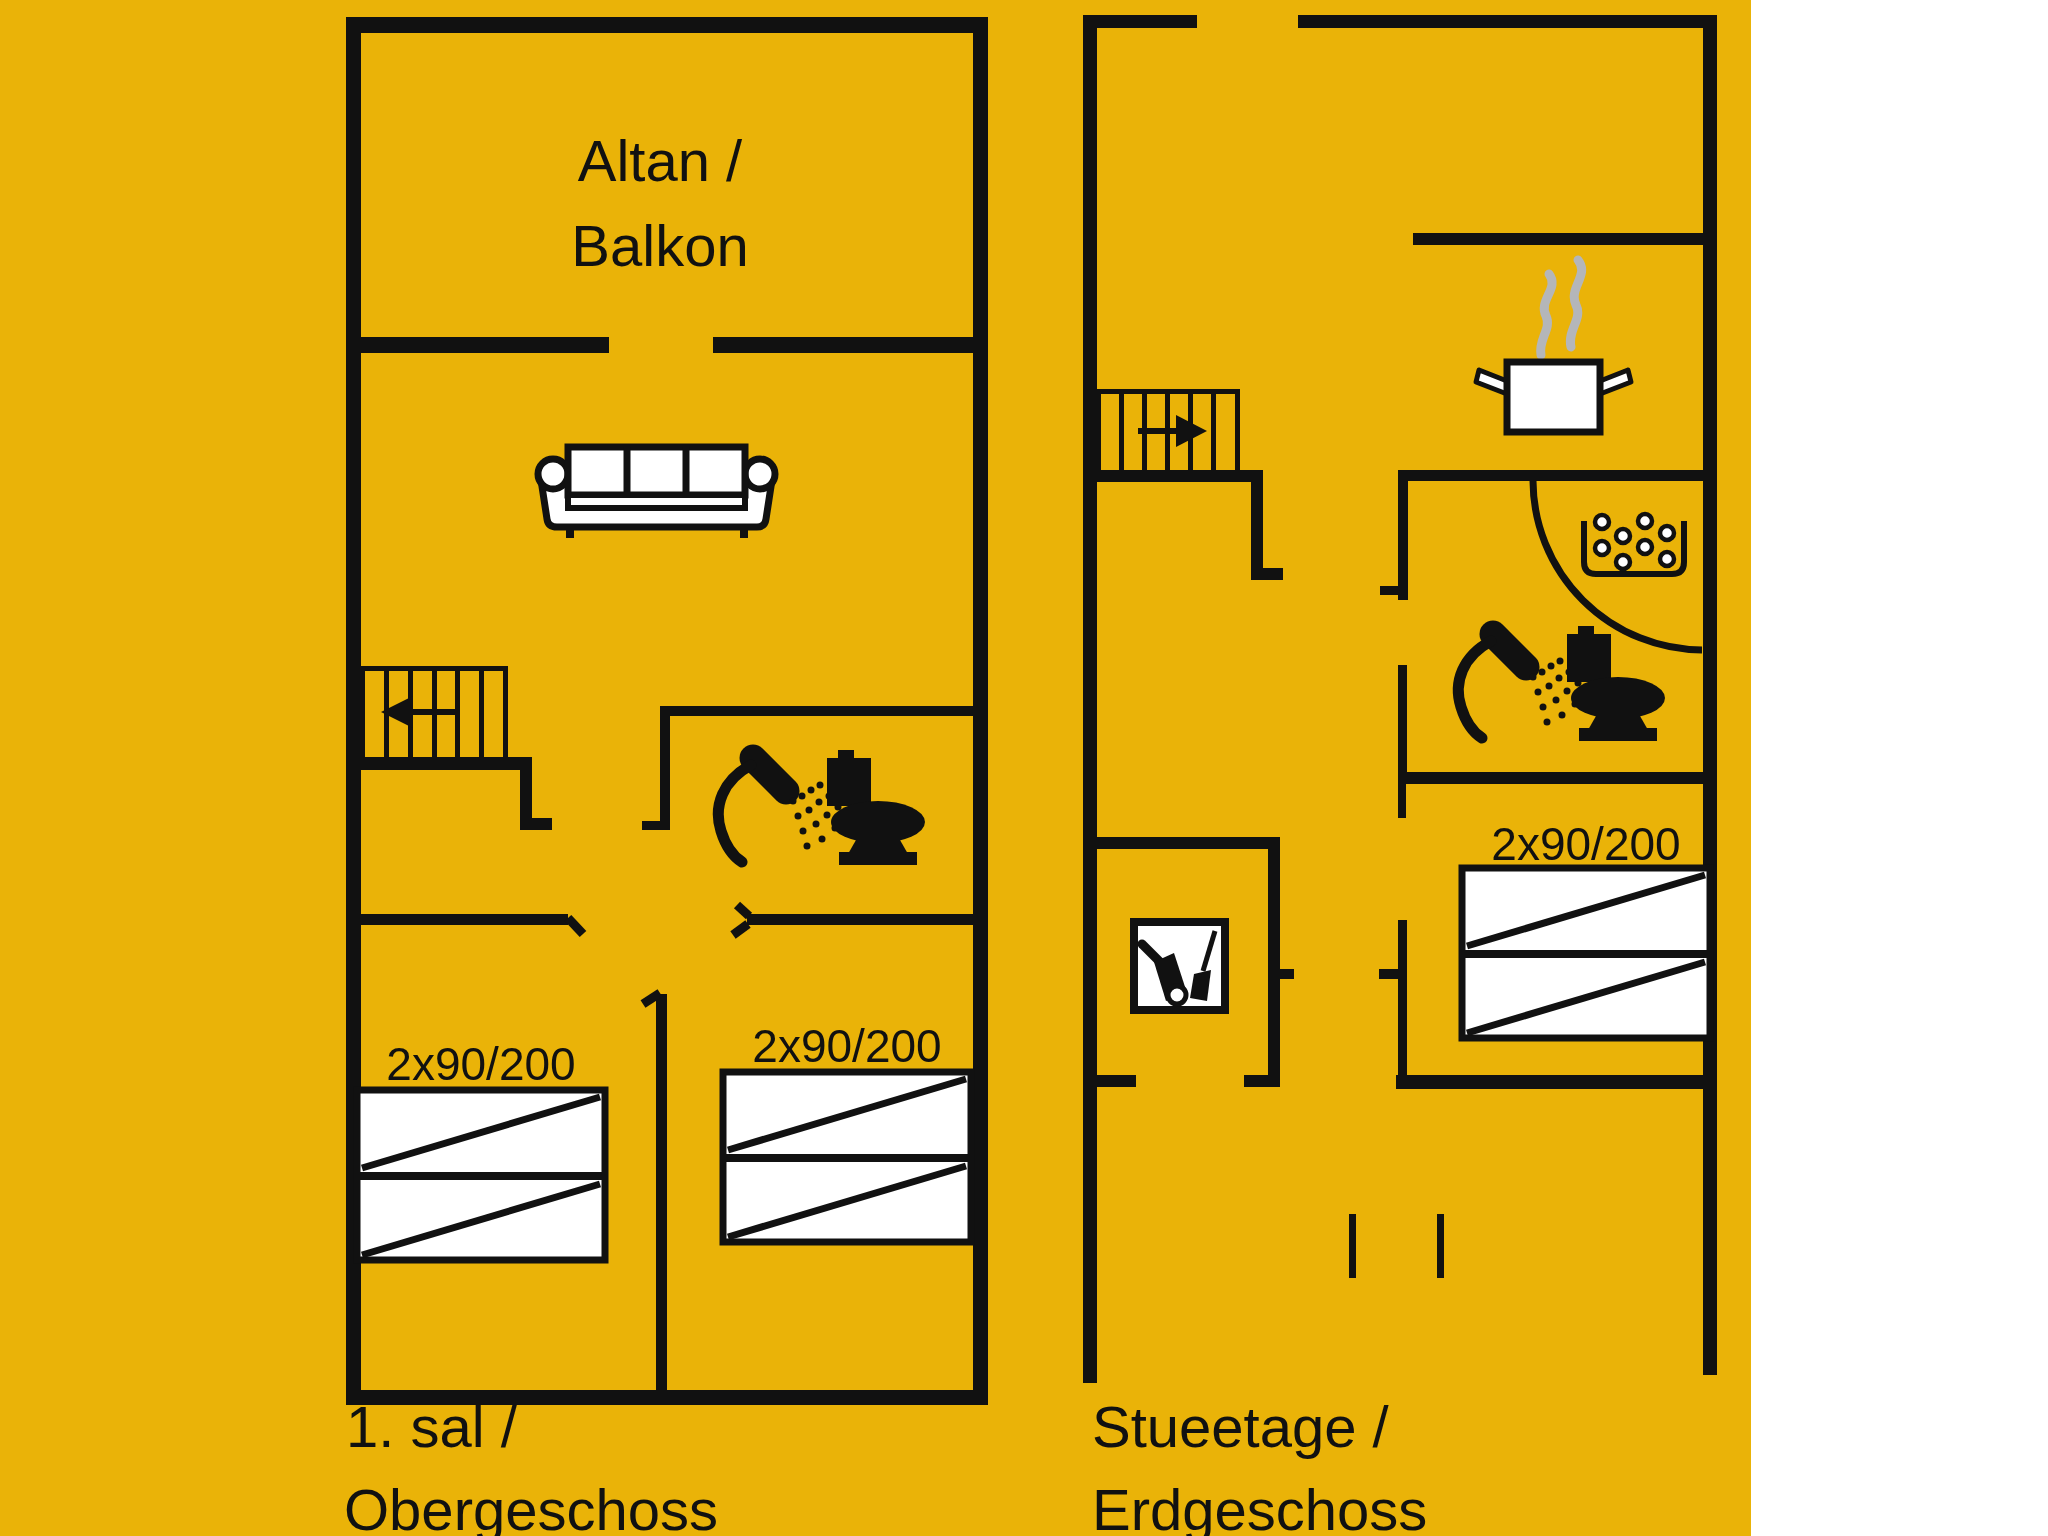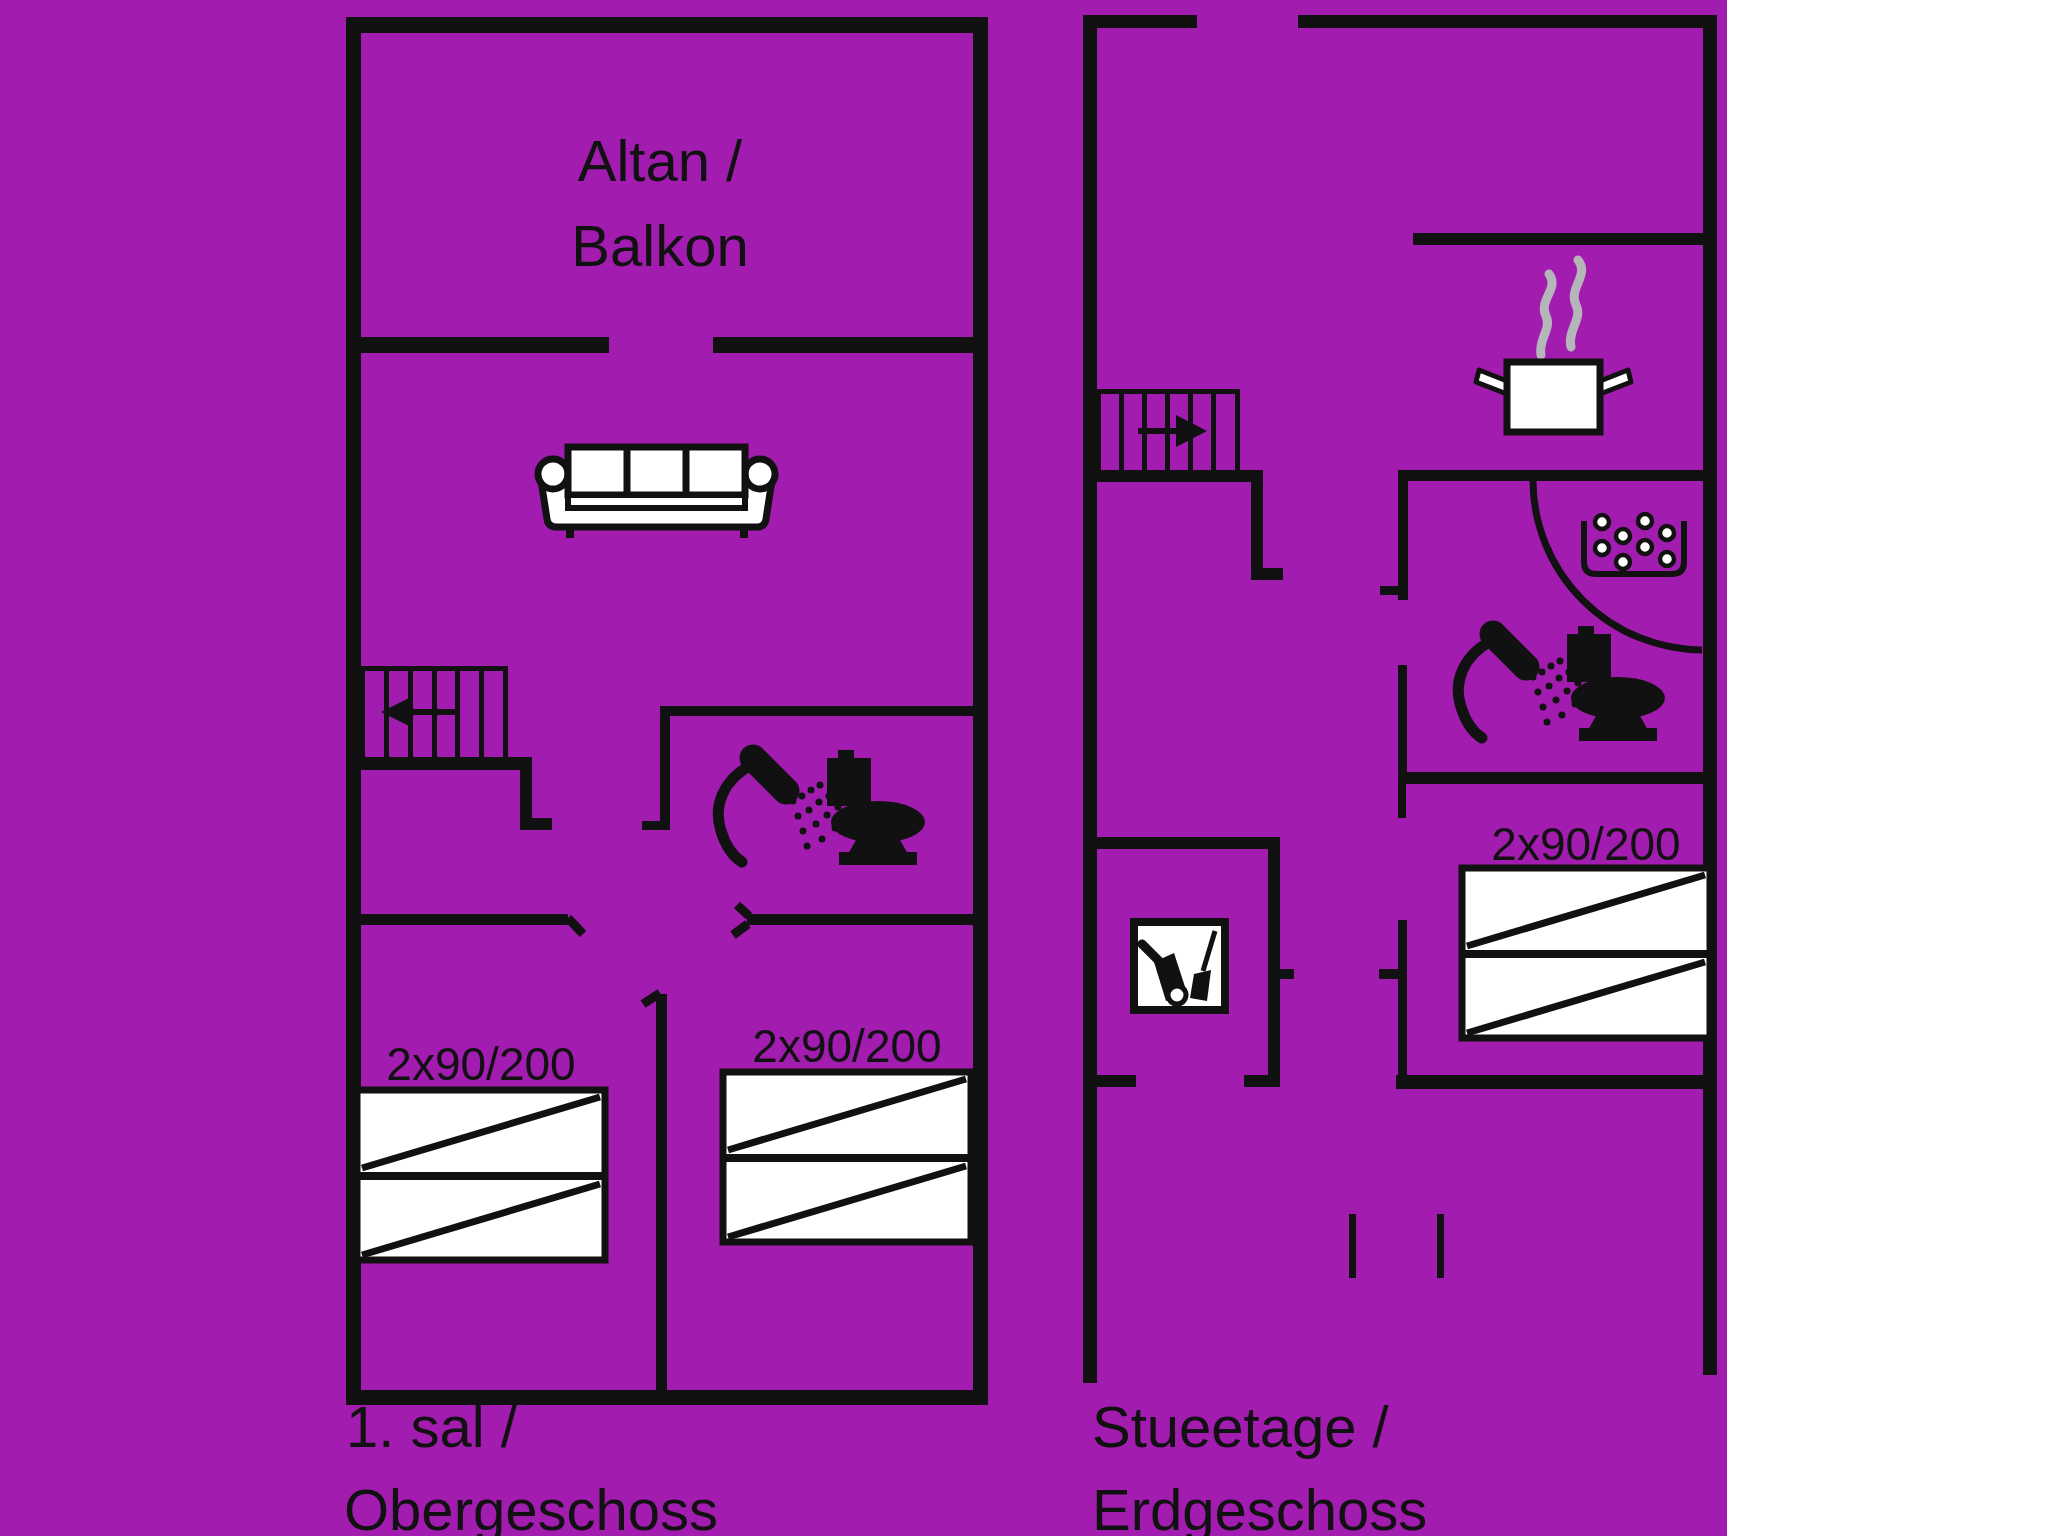--- a/index.html
+++ b/index.html
@@ -1,21 +1,22 @@
 <!DOCTYPE html>
 <html><head>
 <meta charset="utf-8">
 <style>
   html, body { margin: 0; padding: 0; background: #ffffff; }
   .canvas {
     position: relative;
     width: 1727px;
     height: 1536px;
-    background: #a21caf;
+    background: #eab308;
     font-family: "Liberation Sans", sans-serif;
+    padding-left: 24px;
   }
   svg { position: absolute; left: 0; top: 0; }
   text {
     fill: #111111;
     font-family: "Liberation Sans", sans-serif;
     font-weight: 400;
   }
   .t-lg { font-size: 58px; }
   .t-md { font-size: 46px; }
 </style>

